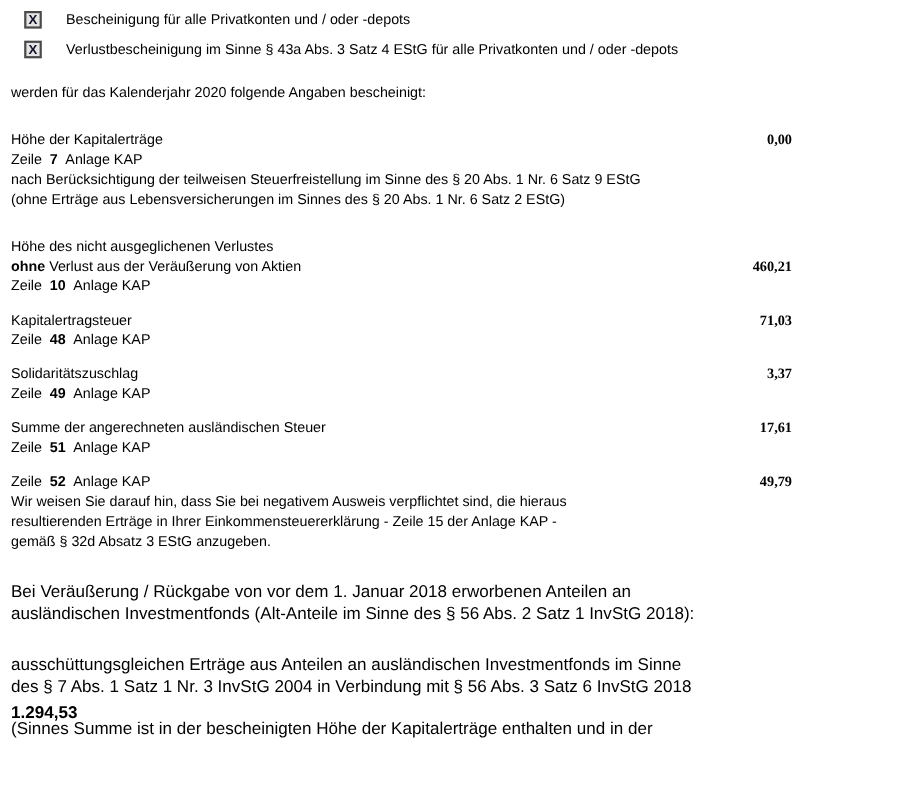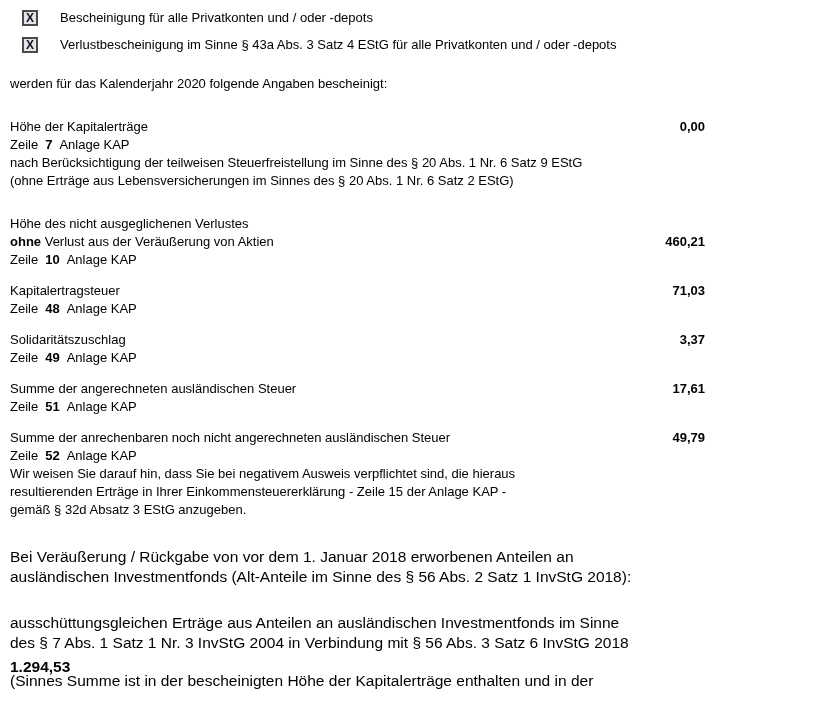--- a/index.html
+++ b/index.html
@@ -25,22 +25,22 @@
   .cb-label { margin-left: 22px; white-space: nowrap; }
 
   .intro { margin-top: 21px; }
 
   
   .entry { margin-top: 13px; }
   .entry.gap-lg { margin-top: 25px; }
   .entry.gap-md { }
   .vrow { position: relative; white-space: nowrap; }
   .value {
-    position: absolute; top: 0; left: 0; width: 695px;
-    text-align: right; font-weight: bold;
+    position: absolute; top: 0; left: 15px; width: 695px;
+    text-align: right; font-weight: bold; font-family: Liberation Serif, serif;
   }
   .b { font-weight: bold; }
   .zeile-num { font-weight: bold; margin: 0 7px; }
 
   
   .alt-section { margin-top: 28px; font-size: 15.5px; line-height: 19.5px; }
   .alt-heading { margin-bottom: 27px; }
   .alt-body { margin-bottom: 0; }
   .alt-foot { position: relative; margin-top: 19px; }
   .big-value {
@@ -112,21 +112,20 @@
       <span>Summe der angerechneten ausländischen Steuer</span>
       <span class="value">17,61</span>
     </div>
     <div class="nowrap">
       <span>Zeile</span><span class="zeile-num">51</span><span>Anlage KAP</span>
     </div>
   </div>
 
   <div class="entry">
     <div class="vrow">
-      <span>Summe der anrechenbaren noch nicht angerechneten ausländischen Steuer</span>
       <span class="value">49,79</span>
     </div>
     <div class="nowrap">
       <span>Zeile</span><span class="zeile-num">52</span><span>Anlage KAP</span>
     </div>
     <div class="nowrap">Wir weisen Sie darauf hin, dass Sie bei negativem Ausweis verpflichtet sind, die hieraus</div>
     <div class="nowrap">resultierenden Erträge in Ihrer Einkommensteuererklärung - Zeile 15 der Anlage KAP -</div>
     <div class="nowrap">gemäß § 32d Absatz 3 EStG anzugeben.</div>
   </div>
 

